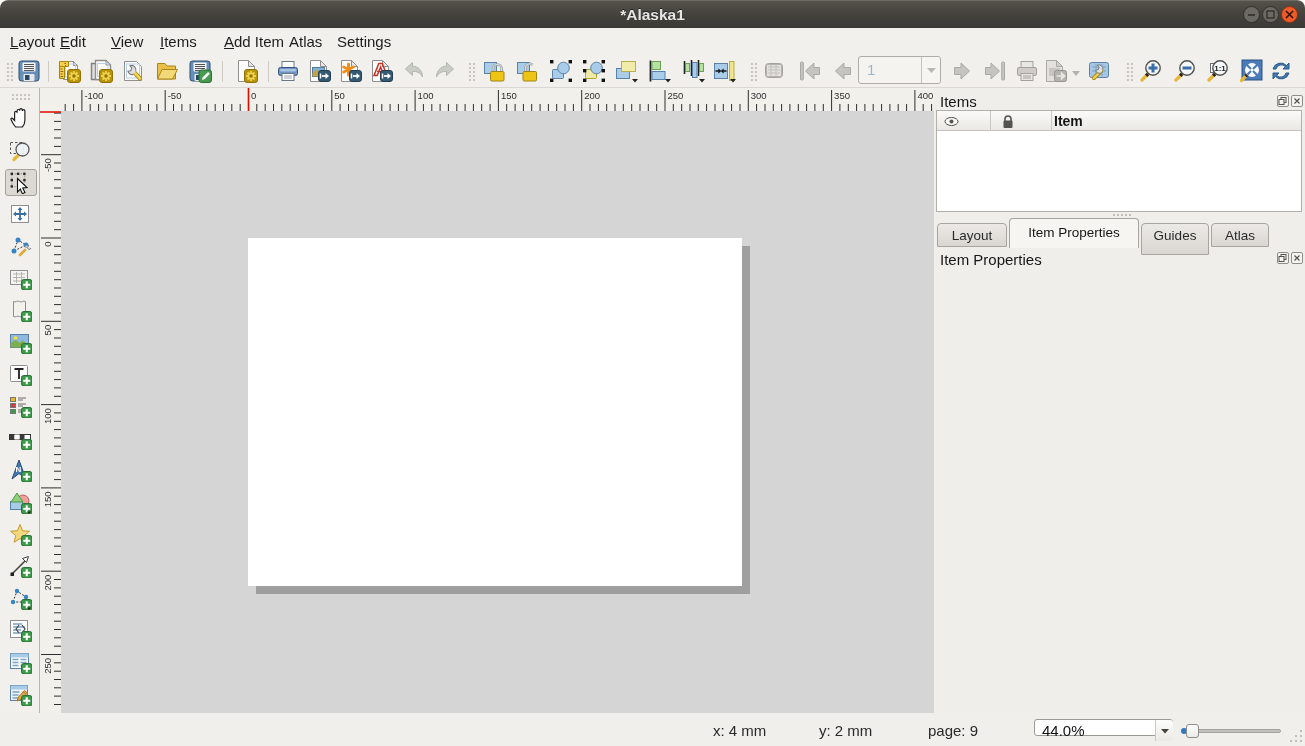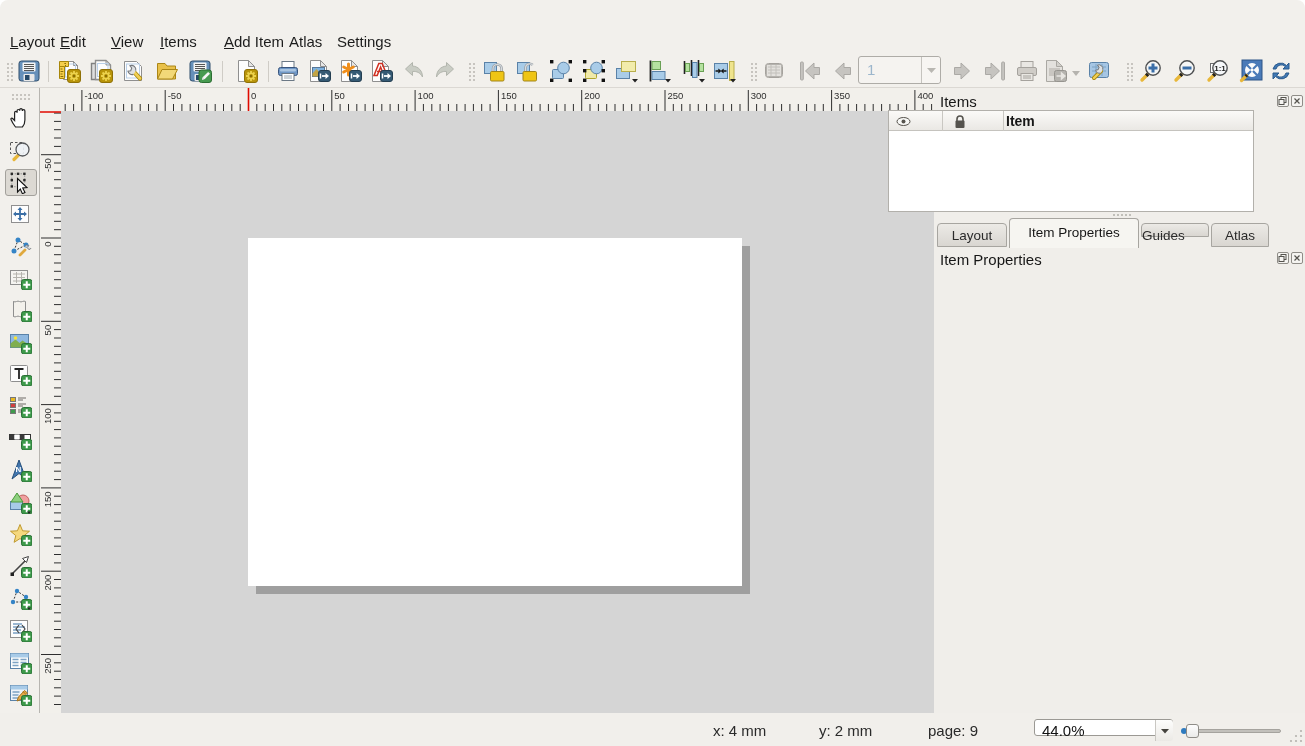--- a/index.html
+++ b/index.html
@@ -16,20 +16,32 @@
 #canvas{position:absolute;left:61px;top:111px;width:873px;height:602px;background:#d5d5d5}
 #page{position:absolute;left:187px;top:127px;width:494px;height:348px;background:#fff}
 #pageshadow{position:absolute;left:195px;top:135px;width:494px;height:348px;background:#9f9f9f}
 #rpanel{position:absolute;left:934px;top:88px;width:371px;height:625px;background:#f0eeea}
 #statusbar{position:absolute;left:0;top:713px;width:1305px;height:33px;background:#f1efeb}
 .stxt{position:absolute;top:722px;font-size:15px;color:#2a2a2a}
 .dockbtn{position:absolute;width:12px;height:12px;border:1px solid #8f8d88;border-radius:2px;background:#f5f4f1;color:#444;font-size:9px;line-height:10px;text-align:center}
 </style></head><body>
 <div id="win">
 
+<div id="titlebar">
+      <div class="title">*Alaska1</div>
+<div class="winbtn" style="left:1243px"><svg width="15" height="15">
+          <path d="M4 8h7" stroke="#322f28" stroke-width="1.6"></path>
+        </svg></div>
+<div class="winbtn" style="left:1262px"><svg width="15" height="15">
+          <rect x="4" y="4" width="7" height="7" fill="none" stroke="#322f28" stroke-width="1.3"></rect>
+        </svg></div>
+<div class="winbtn" style="left:1281px;background:#ef5a29;border-color:#8a3214"><svg width="15" height="15">
+          <path d="M4 4l7 7M11 4l-7 7" stroke="#2e1507" stroke-width="1.6"></path>
+        </svg></div>
+</div>
 <div id="menubar">
 <div class="menu" style="left:10px"><u>L</u>ayout</div>
 <div class="menu" style="left:60px"><u>E</u>dit</div>
 <div class="menu" style="left:111px"><u>V</u>iew</div>
 <div class="menu" style="left:160px"><u>I</u>tems</div>
 <div class="menu" style="left:224px"><u>A</u>dd Item</div>
 <div class="menu" style="left:289px">Atlas</div>
 <div class="menu" style="left:337px">Settings</div>
 </div>
 <div id="toolbar"></div>
@@ -503,21 +515,21 @@
     </div>
 <div id="rpanel"></div>
 <div class="abs" style="left:940px;top:93px;font-size:15px;color:#161616">Items</div>
 <div class="dockbtn" style="left:1277px;top:95px"><svg width="10" height="10">
         <rect x="3" y="1.5" width="5" height="5" fill="none" stroke="#55534e"></rect>
         <rect x="1" y="3.5" width="5" height="5" fill="#f5f4f1" stroke="#55534e"></rect>
       </svg></div>
 <div class="dockbtn" style="left:1291px;top:95px"><svg width="10" height="10">
         <path d="M2.5 2.5l5 5M7.5 2.5l-5 5" stroke="#55534e" stroke-width="1.2"></path>
       </svg></div>
-<div class="abs" style="left:888px;top:110px;width:366px;height:102px;border:1px solid #b2b0ab;background:#fff">
+<div class="abs" style="left:936px;top:110px;width:366px;height:102px;border:1px solid #b2b0ab;background:#fff">
 <div class="abs" style="left:0;top:0;width:364px;height:20px;background:linear-gradient(180deg,#fbfaf8,#eae8e4);border-bottom:1px solid #c5c3be"></div>
 <div class="abs" style="left:53px;top:0;width:1px;height:20px;background:#c9c7c2"></div>
 <div class="abs" style="left:114px;top:0;width:1px;height:20px;background:#c9c7c2"></div>
 <svg class="abs" style="left:7px;top:4px" width="15" height="13">
         <ellipse cx="7.5" cy="6.5" rx="6.5" ry="4" fill="#f8f8f6" stroke="#57544e" stroke-width="1"></ellipse>
         <circle cx="7.5" cy="6.5" r="2" fill="#57544e"></circle>
       </svg>
 <svg class="abs" style="left:64px;top:3px" width="14" height="15">
         <path d="M4 7V5a3 3 0 016 0v2" fill="none" stroke="#55534e" stroke-width="1.6"></path>
         <rect x="2.5" y="6.5" width="9" height="7.5" rx="1" fill="#55534e"></rect>
@@ -526,21 +538,21 @@
 </div>
 <svg class="abs" style="left:1112px;top:213px" width="22" height="4">
       <circle cx="2" cy="2" r="1" fill="#b1afa9"></circle>
       <circle cx="6" cy="2" r="1" fill="#b1afa9"></circle>
       <circle cx="10" cy="2" r="1" fill="#b1afa9"></circle>
       <circle cx="14" cy="2" r="1" fill="#b1afa9"></circle>
       <circle cx="18" cy="2" r="1" fill="#b1afa9"></circle>
     </svg>
 <div class="abs" style="left:937px;top:223px;width:70px;height:24px;background:linear-gradient(180deg,#eceae6,#d9d6d1);border:1px solid #a7a5a0;border-radius:4px 4px 0 0;font-size:13.5px;color:#2a2a2a;text-align:center;line-height:23px">Layout</div>
     <div class="abs" style="left:1009px;top:218px;width:130px;height:30px;background:#f6f5f1;border:1px solid #a7a5a0;border-bottom:none;border-radius:4px 4px 0 0;font-size:13.5px;color:#161616;text-align:center;line-height:28px">Item Properties</div>
-    <div class="abs" style="left:1141px;top:223px;width:68px;height:14px;background:linear-gradient(180deg,#eceae6,#d9d6d1);border:1px solid #a7a5a0;border-radius:4px 4px 0 0;font-size:13.5px;color:#2a2a2a;line-height:23px">Guides</div>
+    <div class="abs" style="left:1141px;top:223px;width:68px;height:32px;background:linear-gradient(180deg,#eceae6,#d9d6d1);border:1px solid #a7a5a0;border-radius:4px 4px 0 0;font-size:13.5px;color:#2a2a2a;text-align:center;line-height:23px">Guides</div>
     <div class="abs" style="left:1211px;top:223px;width:58px;height:24px;background:linear-gradient(180deg,#eceae6,#d9d6d1);border:1px solid #a7a5a0;border-radius:4px 4px 0 0;font-size:13.5px;color:#2a2a2a;text-align:center;line-height:23px">Atlas</div>
 <div class="abs" style="left:940px;top:251px;font-size:15px;color:#161616">Item Properties</div>
 <div class="dockbtn" style="left:1277px;top:252px"><svg width="10" height="10">
         <rect x="3" y="1.5" width="5" height="5" fill="none" stroke="#55534e"></rect>
         <rect x="1" y="3.5" width="5" height="5" fill="#f5f4f1" stroke="#55534e"></rect>
       </svg></div>
 <div class="dockbtn" style="left:1291px;top:252px"><svg width="10" height="10">
         <path d="M2.5 2.5l5 5M7.5 2.5l-5 5" stroke="#55534e" stroke-width="1.2"></path>
       </svg></div>
 <div id="statusbar"></div>

